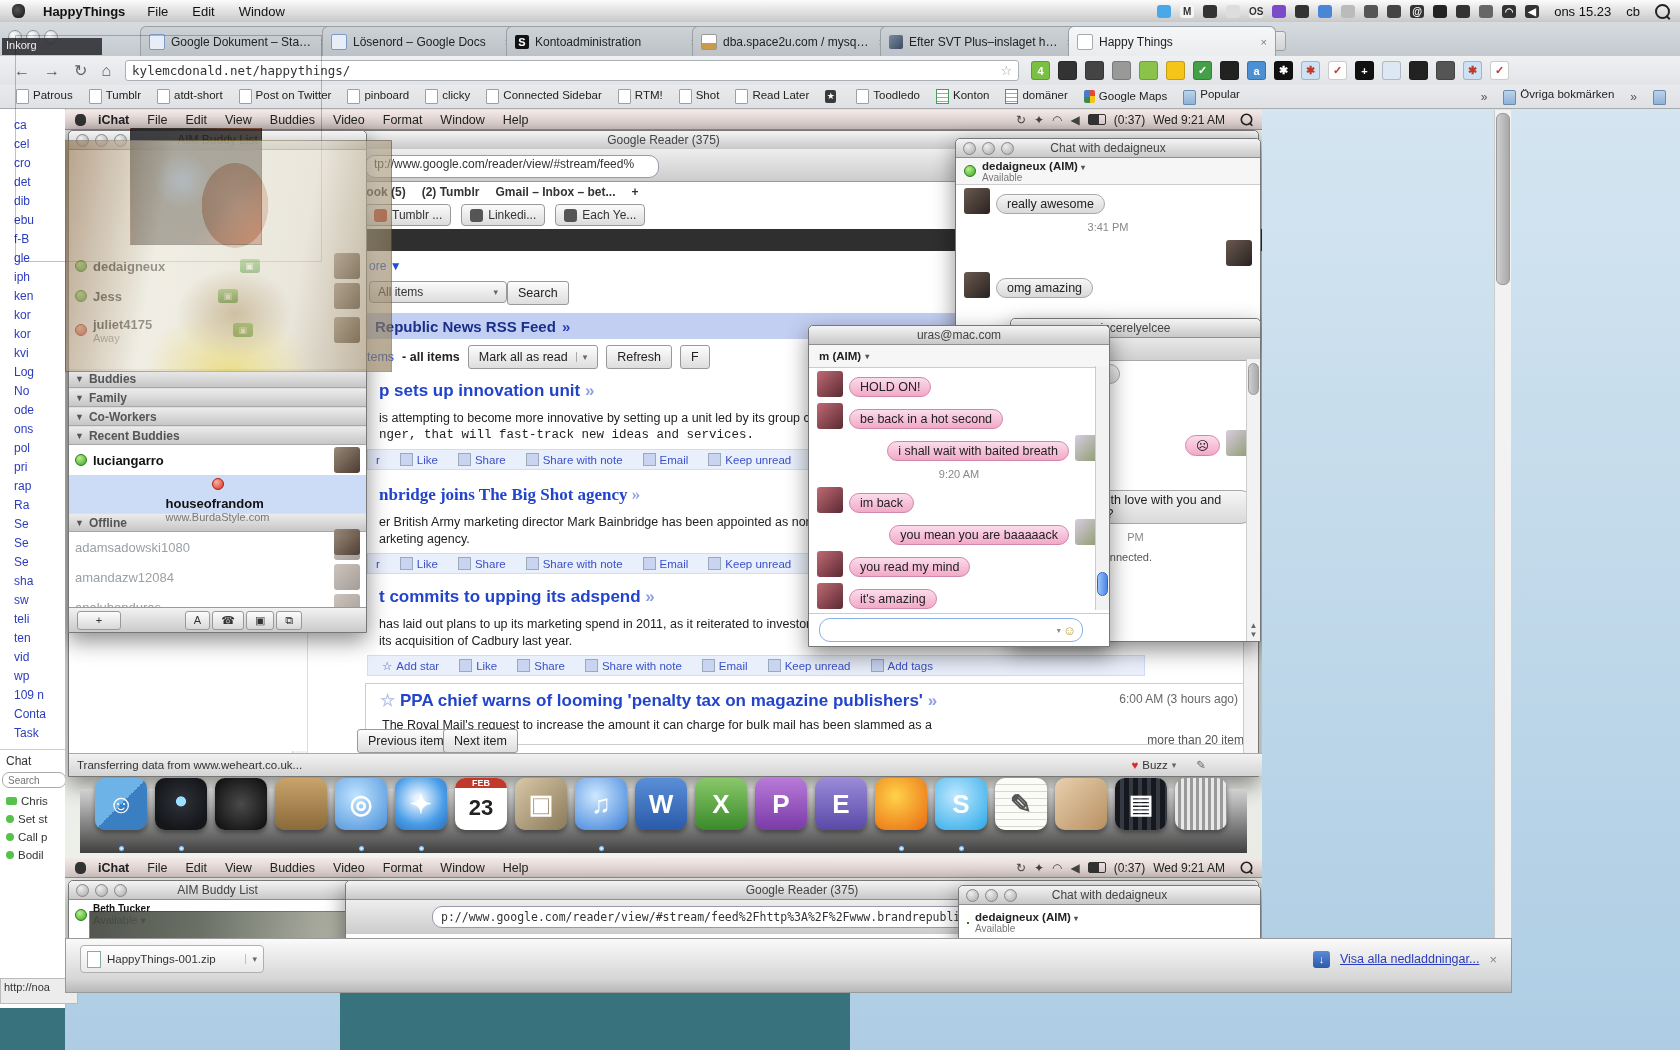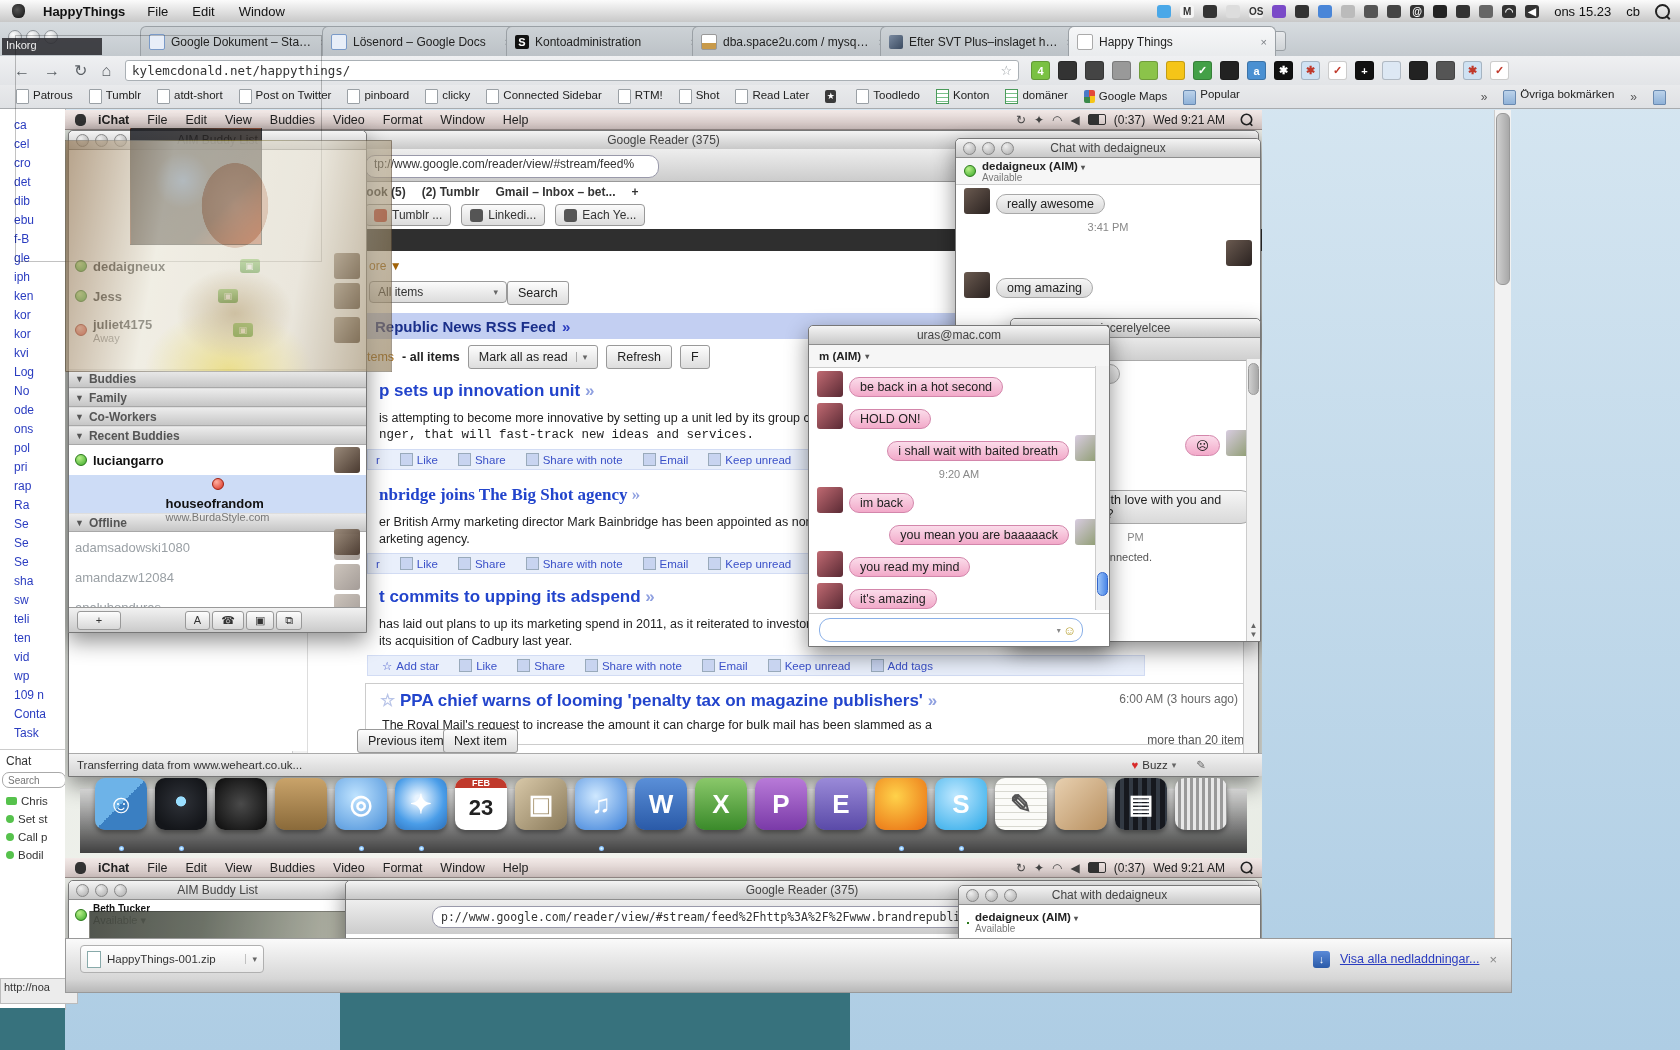--- a/index.html
+++ b/index.html
@@ -110,21 +110,21 @@
   .ghdr{height:17px;background:linear-gradient(#ececec,#c6c6c6);border-top:1px solid #dedede;border-bottom:1px solid #a8a8a8;
     font-size:12px;font-weight:bold;color:#555;display:flex;align-items:center;padding-left:6px;gap:5px;}
   .ghdr .tri{font-size:9px;color:#555;}
   #btools{position:absolute;left:0;bottom:0;width:100%;height:24px;background:linear-gradient(#f2f2f2,#cacaca);
     border-top:1px solid #999;display:flex;align-items:center;}
   .tbtn{height:17px;border:1px solid #999;background:linear-gradient(#fdfdfd,#d8d8d8);border-radius:3px;
     font-size:11px;color:#333;display:flex;align-items:center;justify-content:center;padding:0 8px;}
 
   
   .rtext{font-size:12.5px;color:#222;}
-  .rlink{color:#a16207;}
+  .rlink{color:#1d4ed8;}
   .hline{font-size:17px;font-weight:bold;color:#2244cc;white-space:nowrap;}
   .actbar{height:19px;background:#e9effb;border:1px solid #d2dcf4;display:flex;align-items:center;gap:14px;
     font-size:11.5px;color:#3a50c8;padding:0 8px;white-space:nowrap;overflow:hidden;}
   .actbar .ai{display:flex;align-items:center;gap:4px;padding-left:6px;}
   .aico{width:11px;height:11px;background:#c8d4f0;border:1px solid #9ab;display:inline-block;}
   .gbtn{height:22px;border:1px solid #999;background:linear-gradient(#fdfdfd,#ddd);border-radius:3px;
     font-size:12.5px;color:#222;display:inline-flex;align-items:center;justify-content:center;padding:0 10px;}
 
   
   .mrow{display:flex;align-items:flex-end;gap:6px;padding:3px 8px;}
@@ -795,25 +795,25 @@
         <div class="ttl">uras@mac.com</div>
       </div>
       <div style="height:22px;border-bottom:1px solid #ccc;display:flex;align-items:center;padding-left:10px;background:#f6f6f6;
            font-size:11.5px;font-weight:bold;color:#222;">
         <span>m (AIM)</span>
         <span style="font-size:8px;color:#555;margin-left:4px;">▾</span>
       </div>
       <div id="chat2-msgs" style="height:244px;overflow:hidden;">
           <div class="mrow">
             <div class="mav red"></div>
-            <div class="bub pink">be back in a hot second</div>
+            <div class="bub pink">HOLD ON!</div>
           </div>
           <div class="mrow">
             <div class="mav red"></div>
-            <div class="bub pink">HOLD ON!</div>
+            <div class="bub pink">be back in a hot second</div>
           </div>
           <div class="mrow right">
             <div class="bub pink">i shall wait with baited breath</div>
             <div class="mav odd"></div>
           </div>
           <div class="mtime">9:20 AM</div>
           <div class="mrow">
             <div class="mav red"></div>
             <div class="bub pink">im back</div>
           </div>

